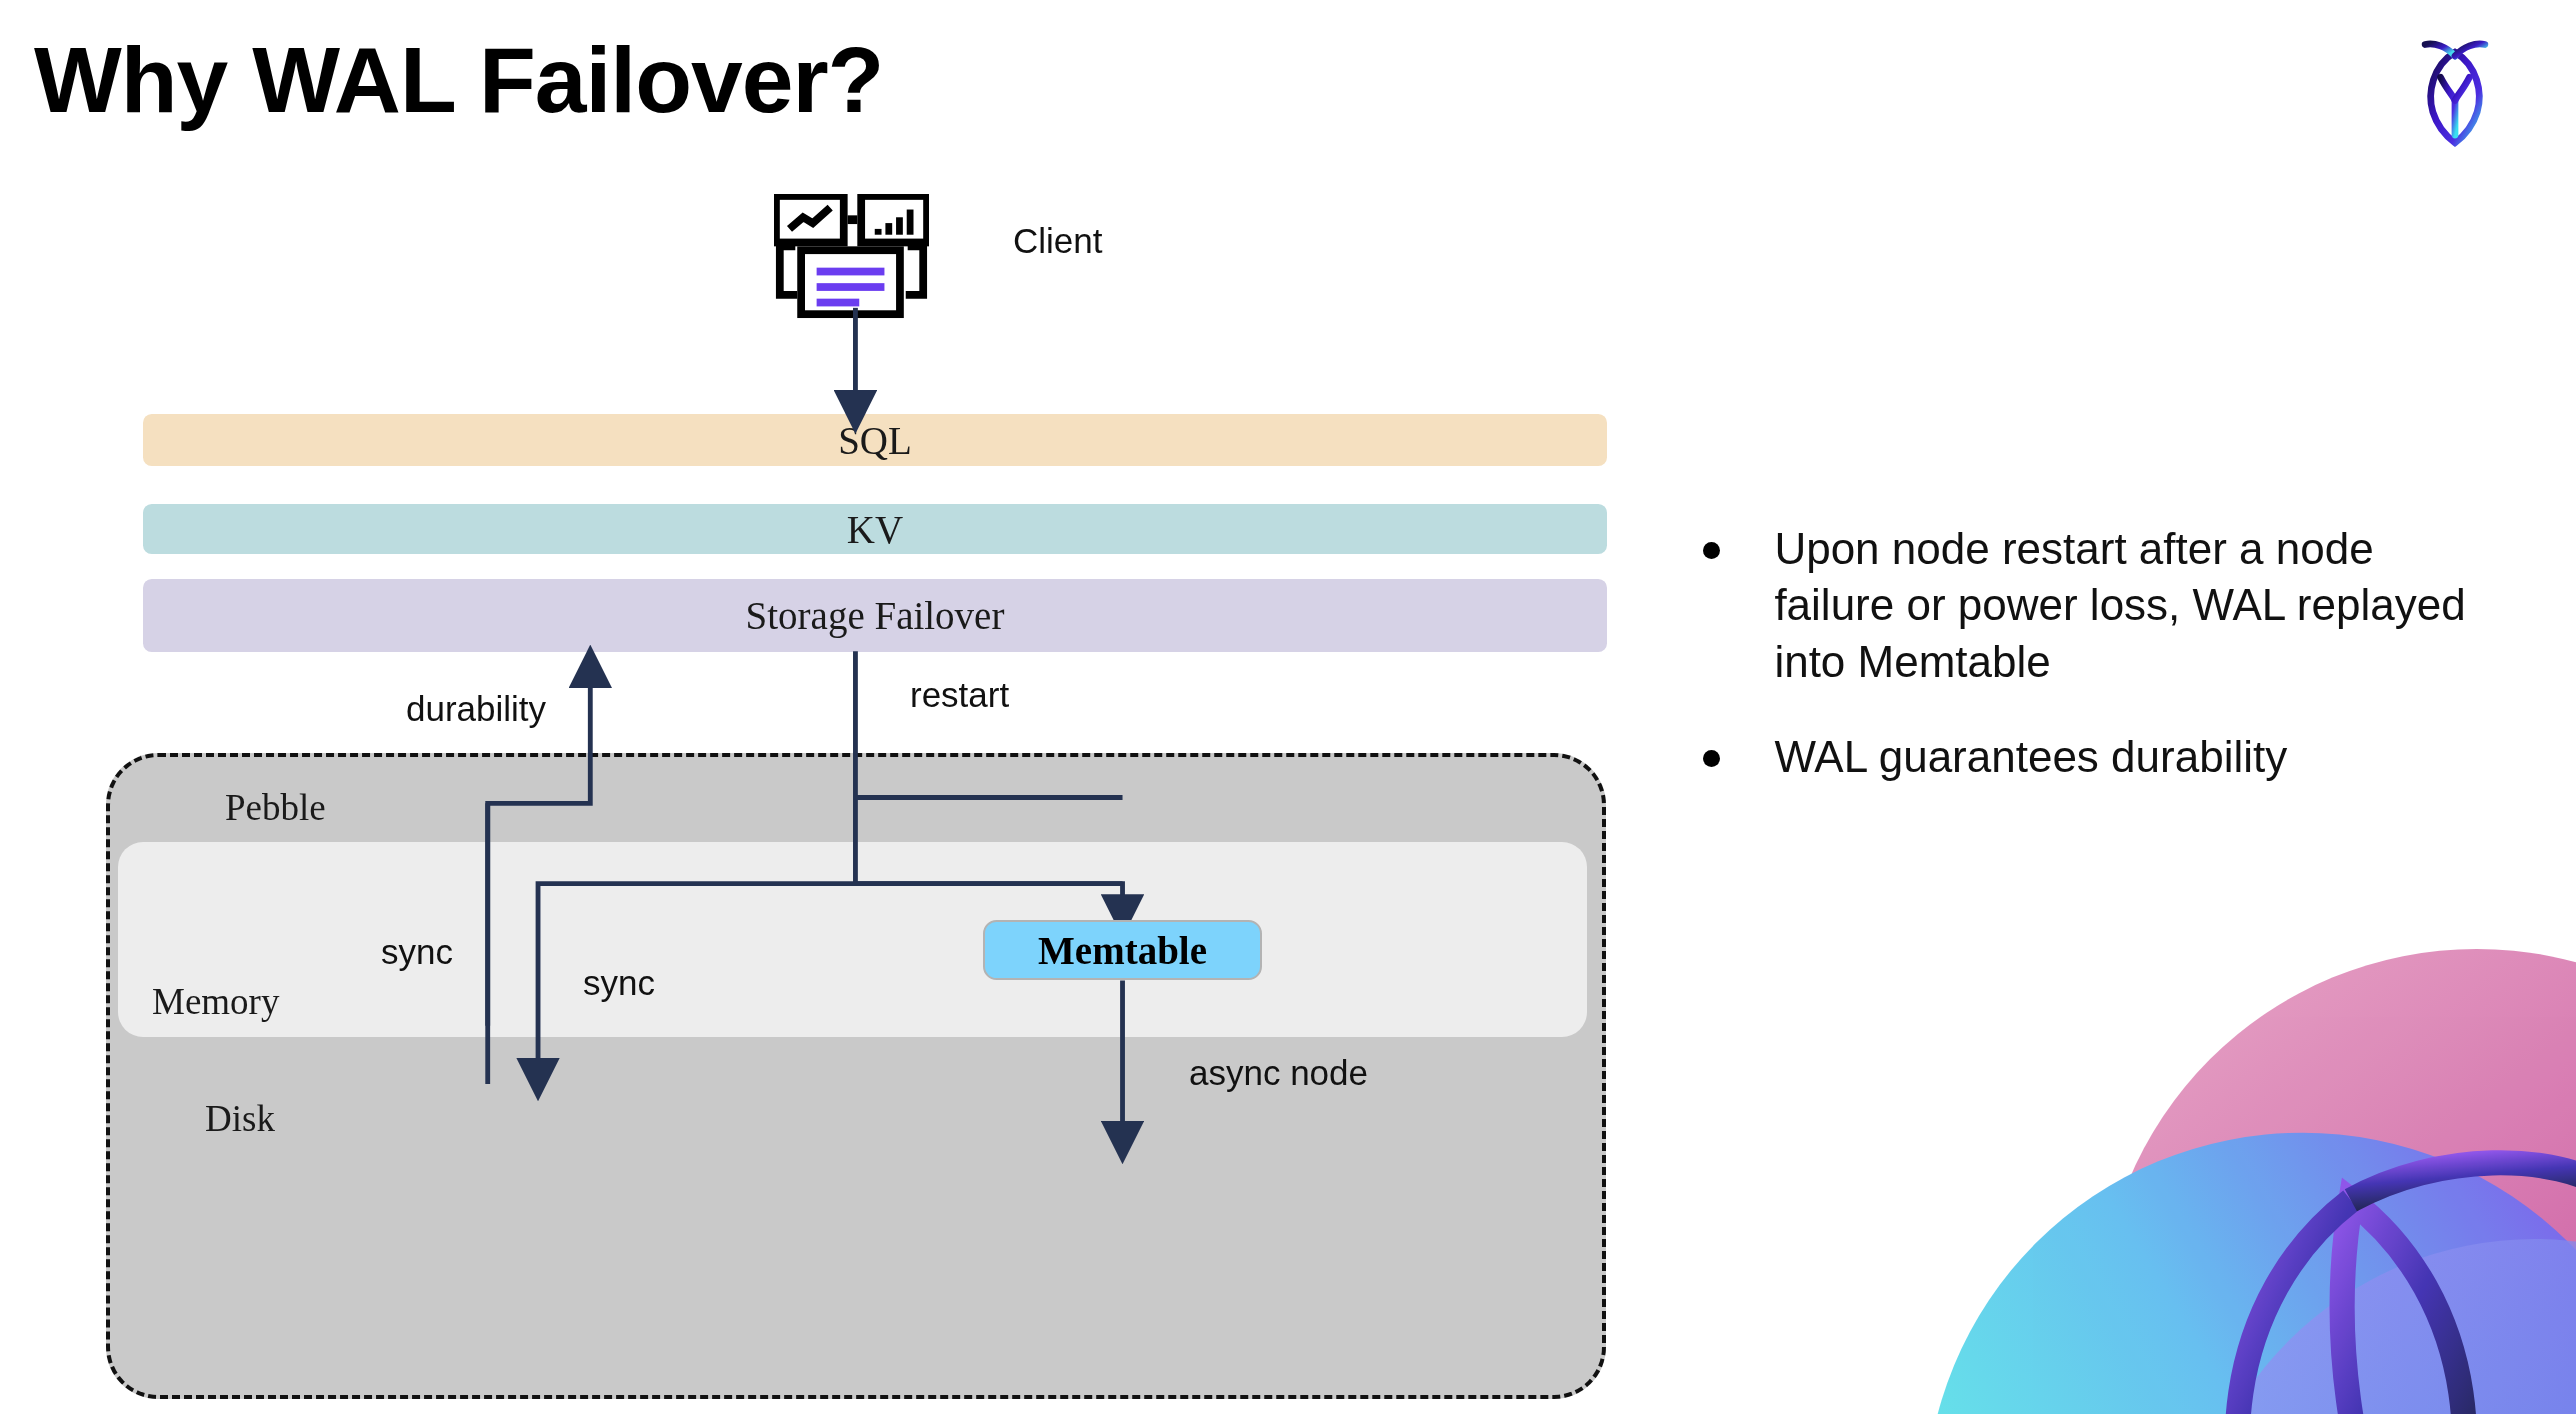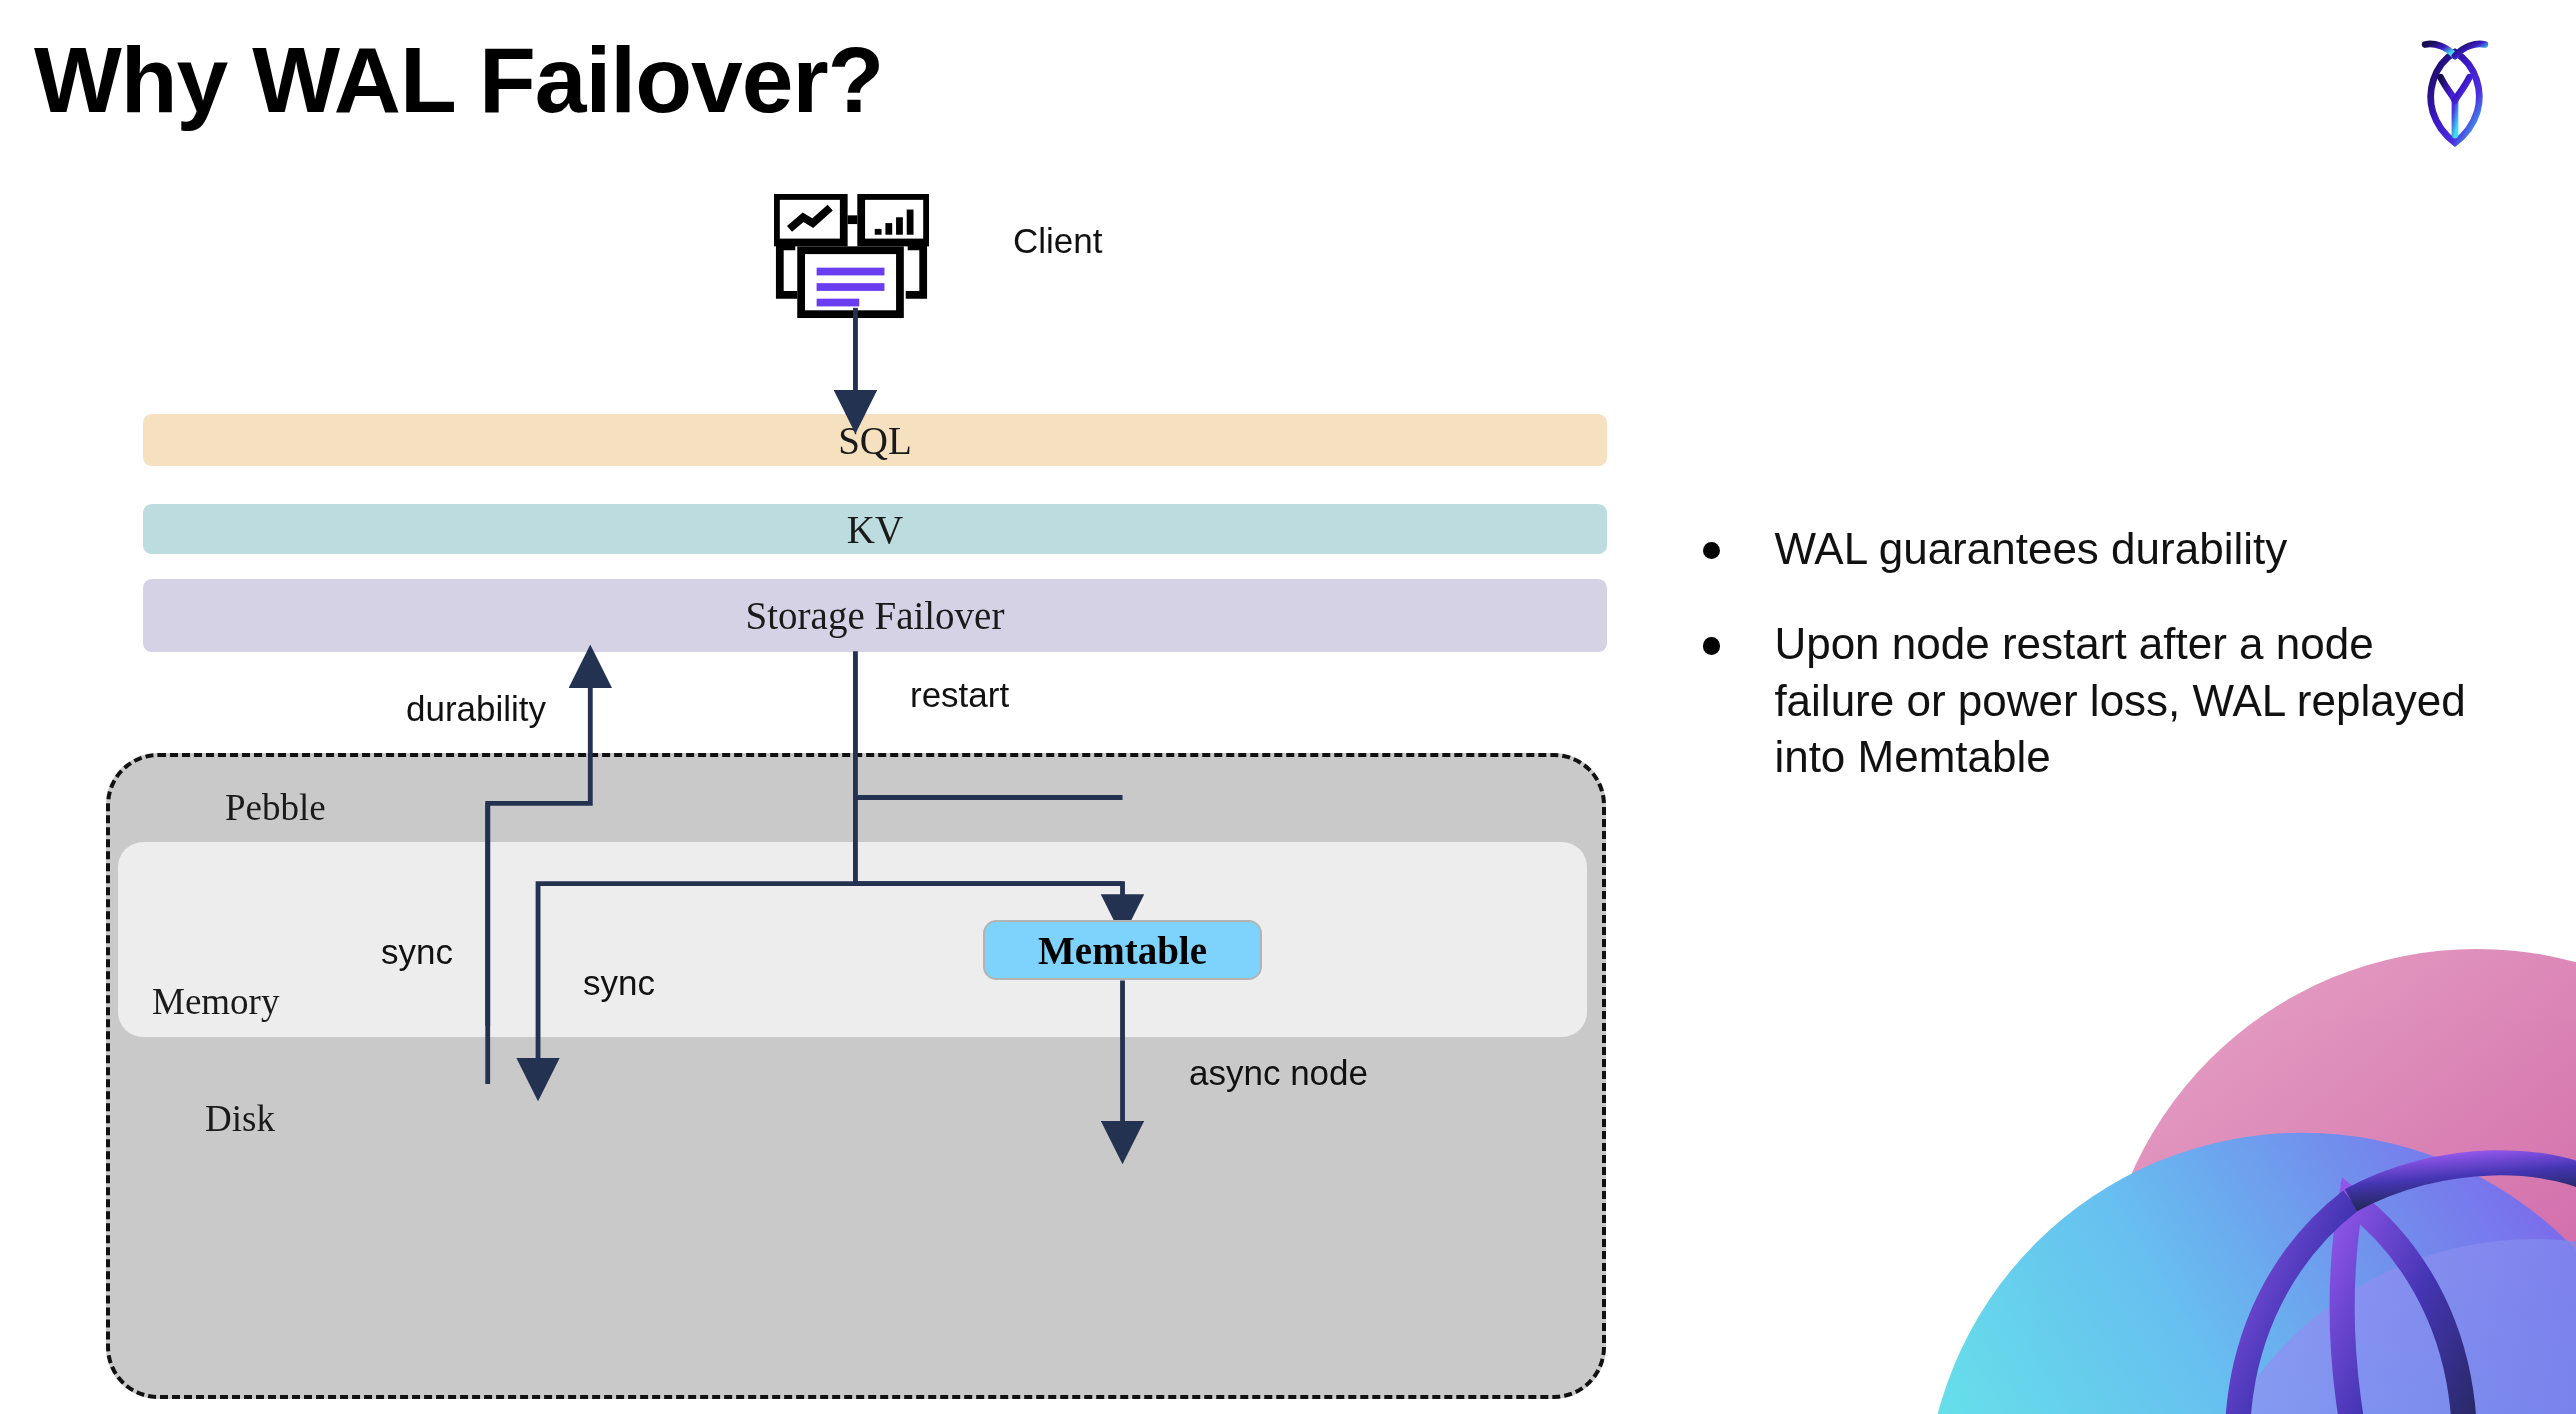--- a/index.html
+++ b/index.html
@@ -272,22 +272,22 @@
   <div class="edge-label" id="lbl-sync-b">sync</div>
   <div class="edge-label" id="lbl-async-flush">async node</div>
 
   <div class="node" id="node-memtable">
     <span>Memtable</span>
   </div>
 
   <div class="bullets">
     <div class="bullet-row">
       <div class="bullet-dot"></div>
-      <div class="bullet-text">WAL guarantees durability</div>
+      <div class="bullet-text">Upon node restart after a node failure or power loss, WAL replayed into Memtable</div>
     </div>
     <div class="bullet-row">
       <div class="bullet-dot"></div>
-      <div class="bullet-text">Upon node restart after a node failure or power loss, WAL replayed into Memtable</div>
+      <div class="bullet-text">WAL guarantees durability</div>
     </div>
   </div>
 
 </div>
 
 
 </body></html>

